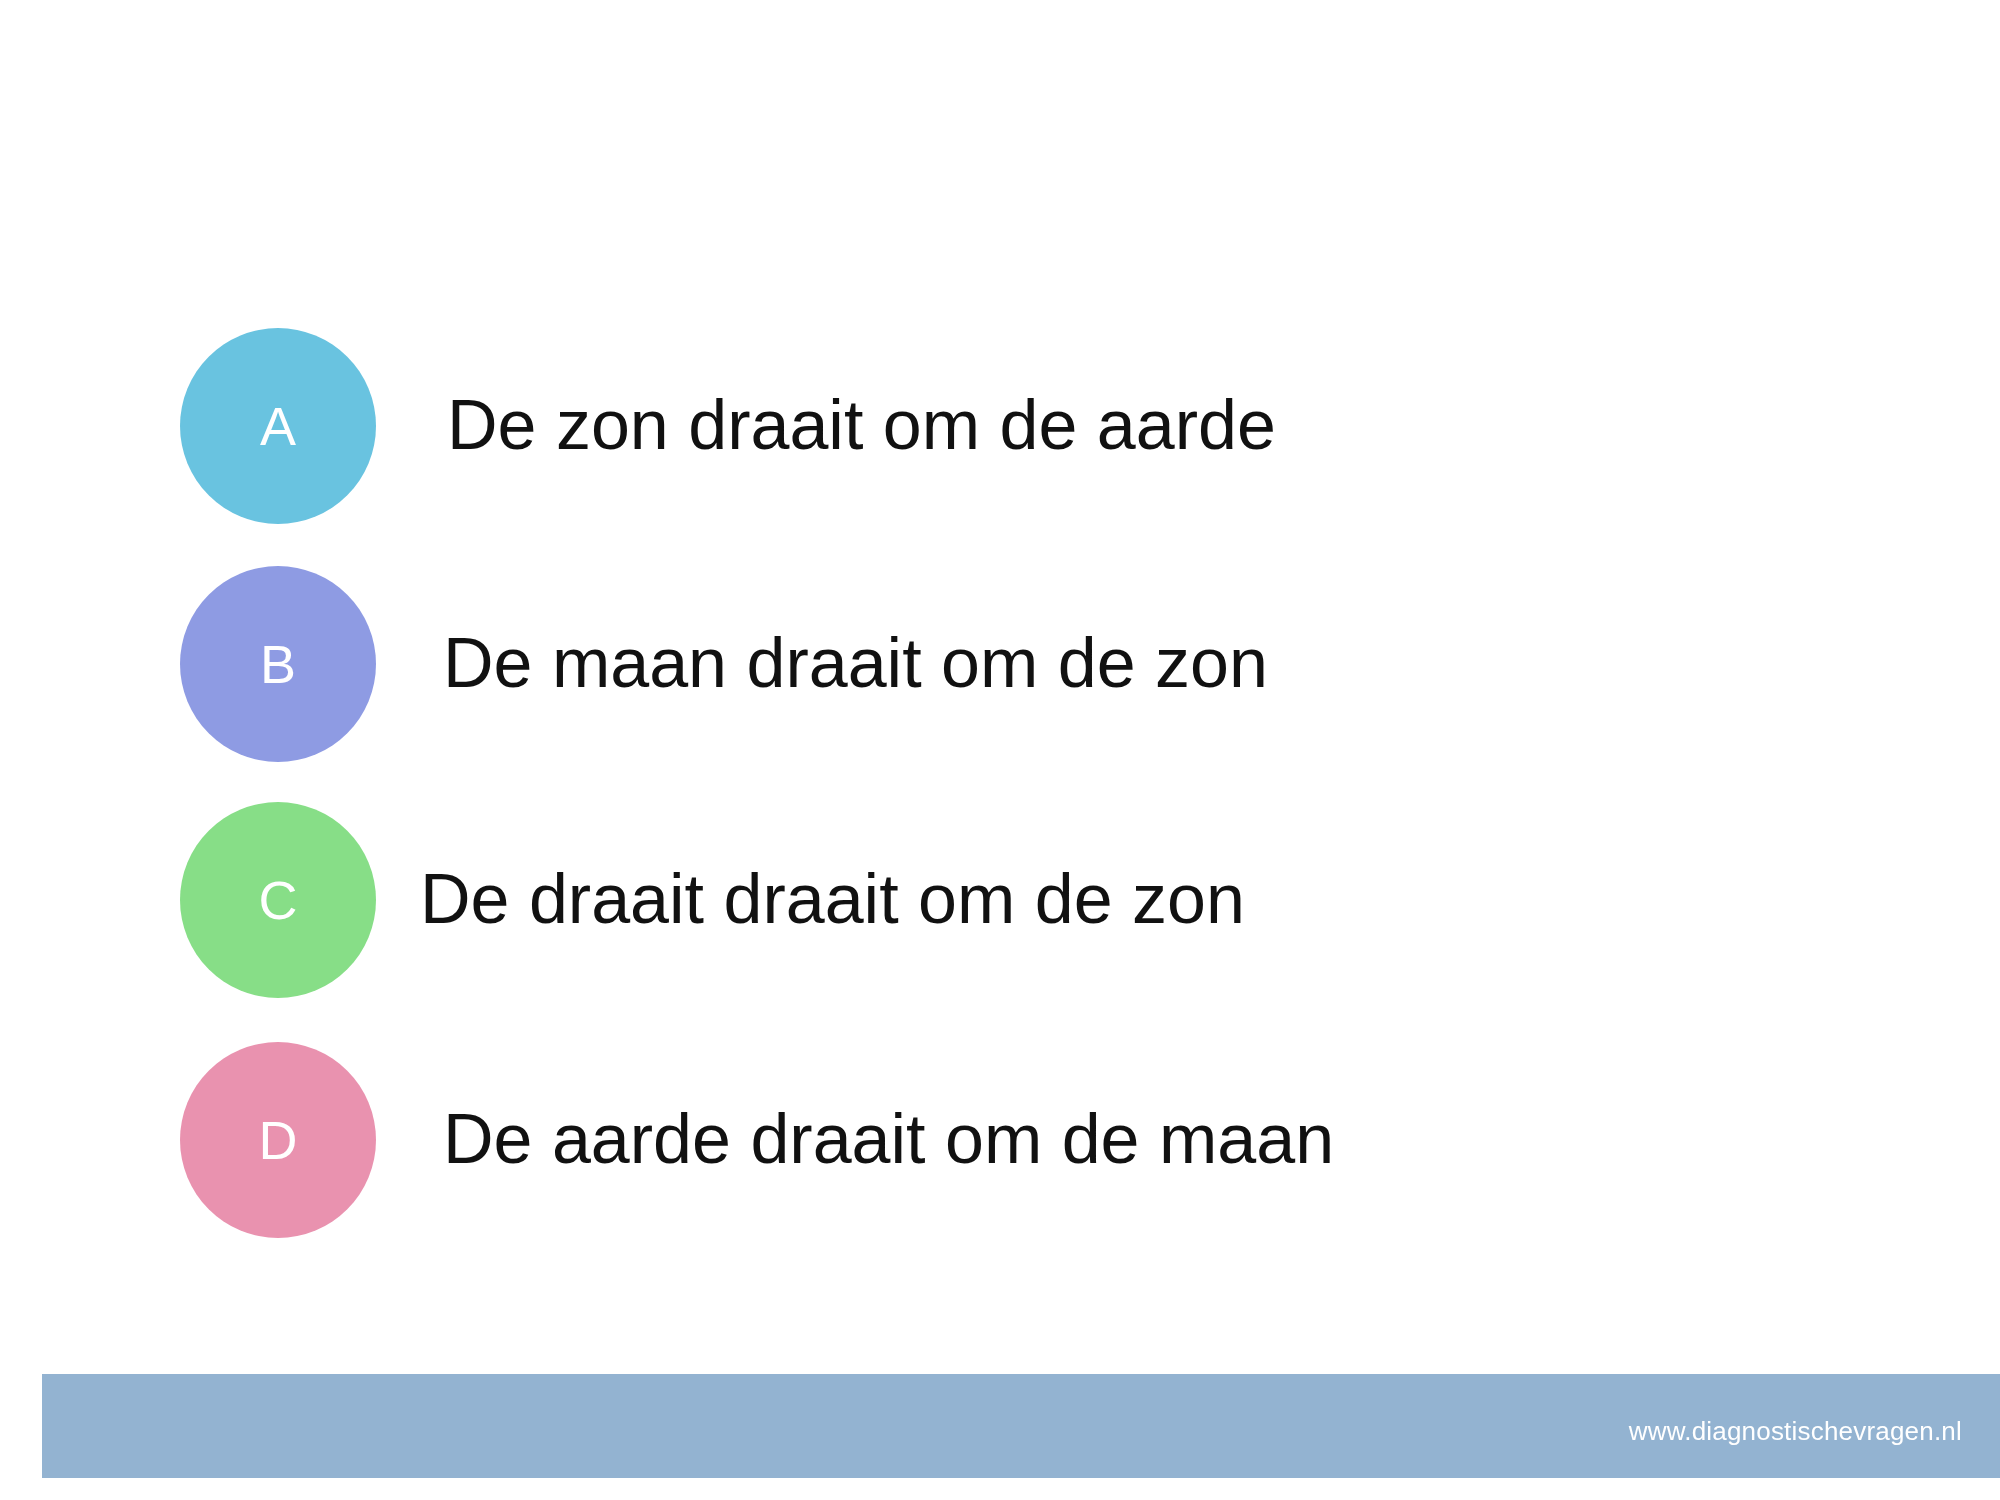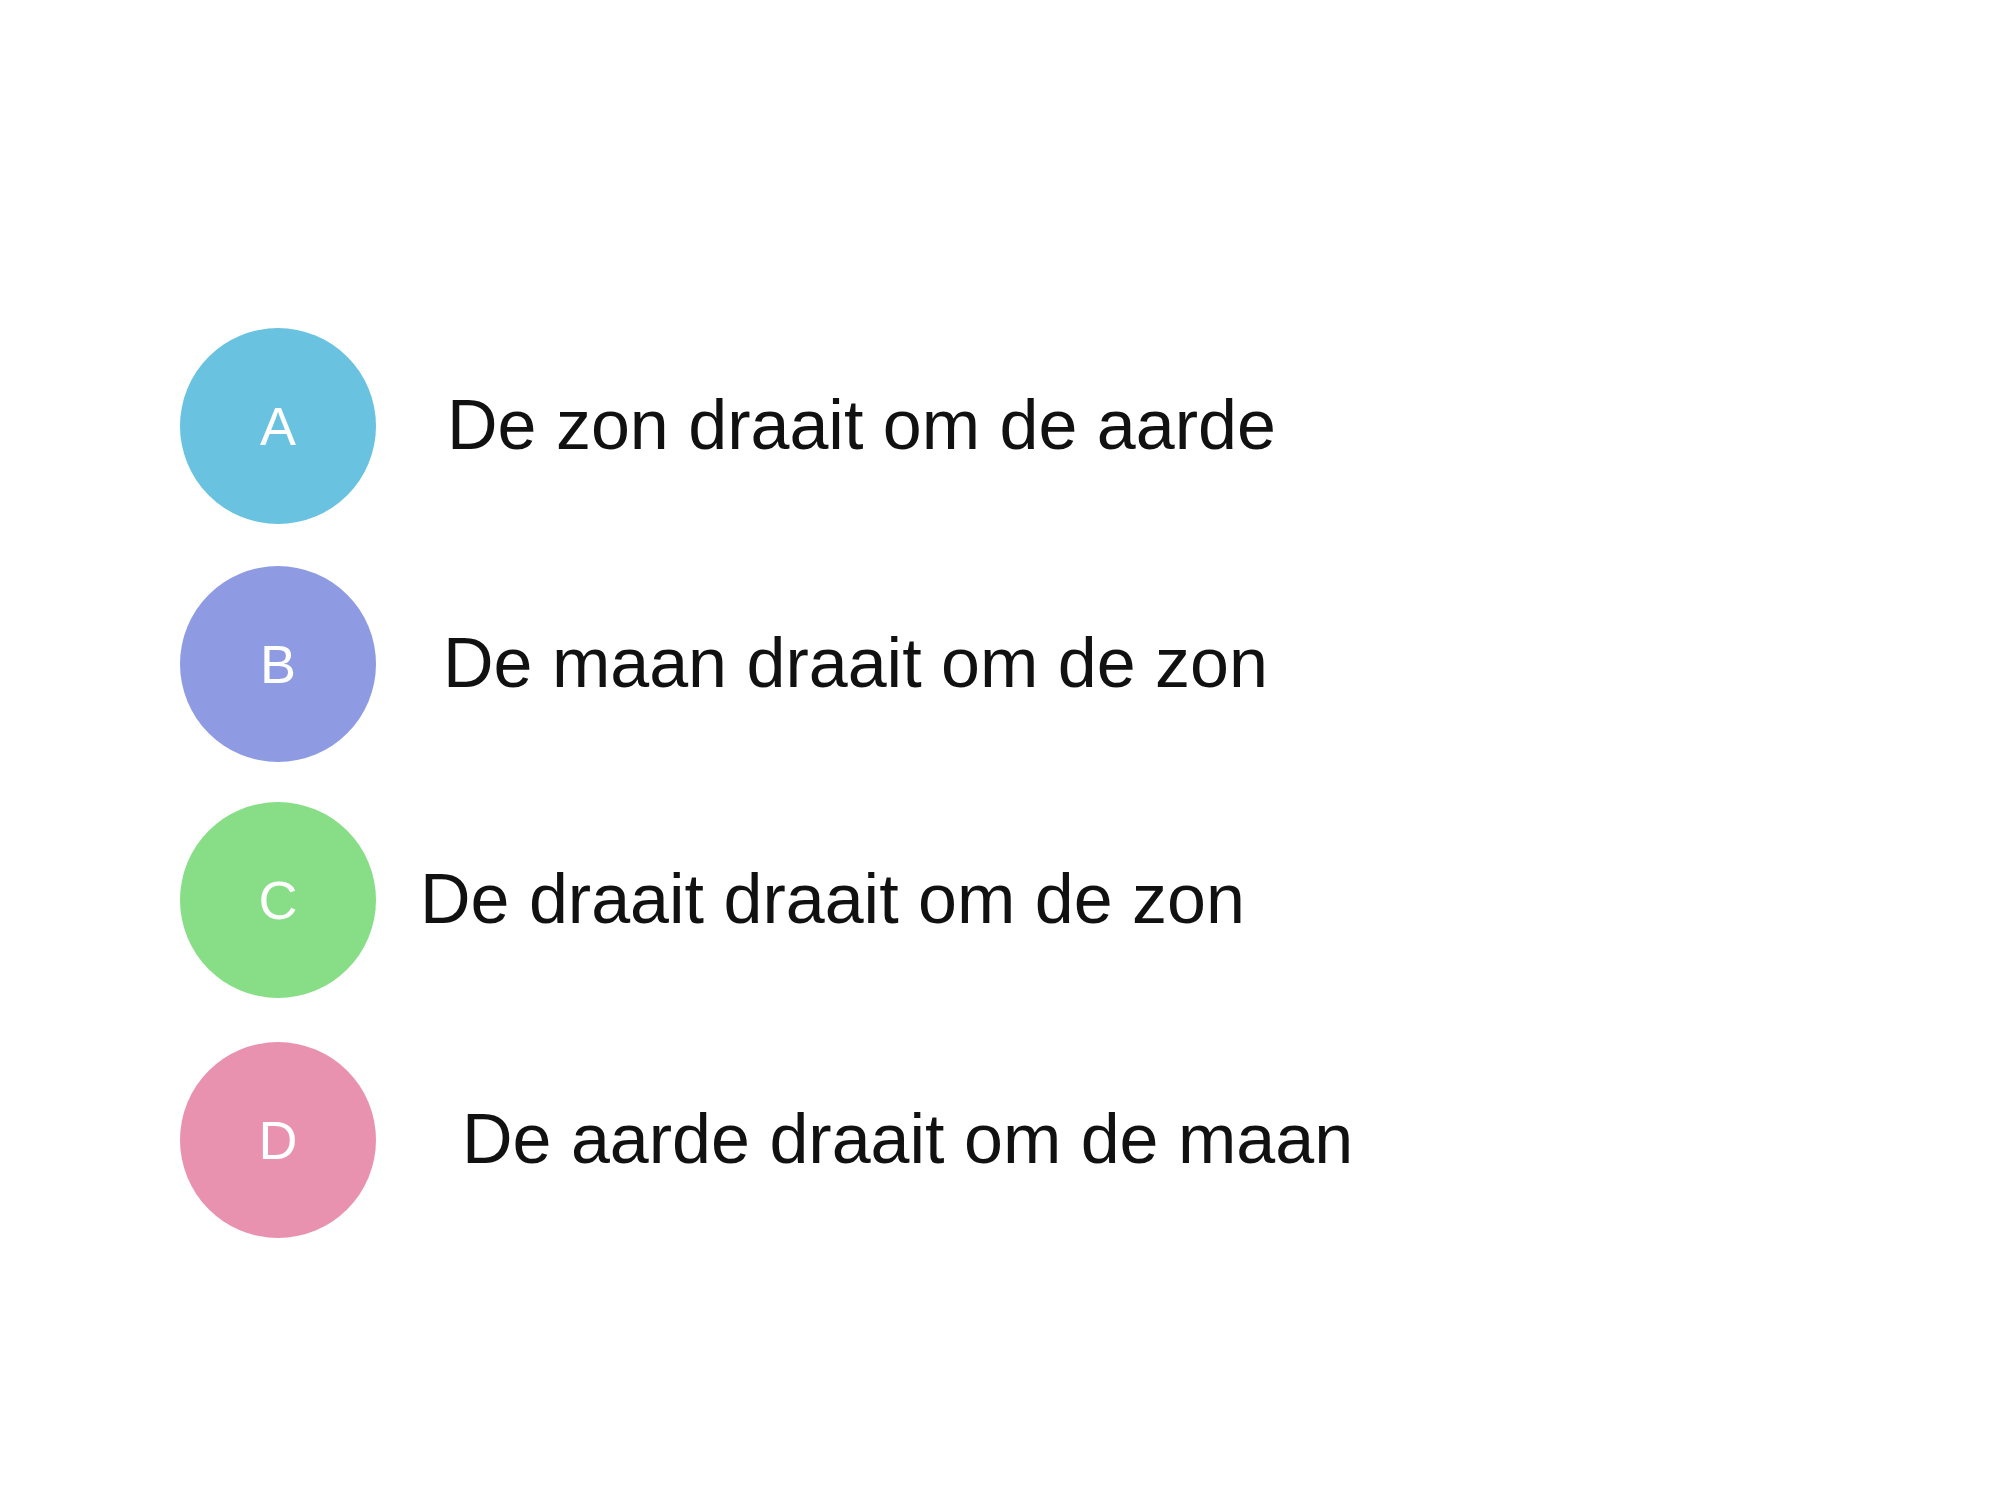--- a/index.html
+++ b/index.html
@@ -83,21 +83,21 @@
     font-size: 70px;
     font-weight: 400;
     color: #111111;
     white-space: nowrap;
     line-height: 1;
   }
 
   .row-a .option-text { left: 447px; top: 150px; }
   .row-b .option-text { left: 443px; top: 148px; }
   .row-c .option-text { left: 420px; top: 146px; }
-  .row-d .option-text { left: 462px; top: 146px; }
+  .row-d .option-text { left: 443px; top: 146px; }
 
   
   .footer-bar {
     position: absolute;
     left: 42px;
     right: 0;
     top: 1374px;
     height: 104px;
     background: #93b3d1;
   }
@@ -137,14 +137,17 @@
       <div class="option-text">De draait draait om de zon</div>
     </div>
 
     <div class="option-row row-d">
       <div class="option-bullet" style="background-color: rgb(233, 146, 175);">D</div>
       <div class="option-text">De aarde draait om de maan</div>
     </div>
 
   </div>
 
+  <div class="footer-bar" style="background-color: rgb(147, 179, 209);">
+    <div class="footer-url">www.diagnostischevragen.nl</div>
+  </div>
 
 </div>
 
 </body></html>

